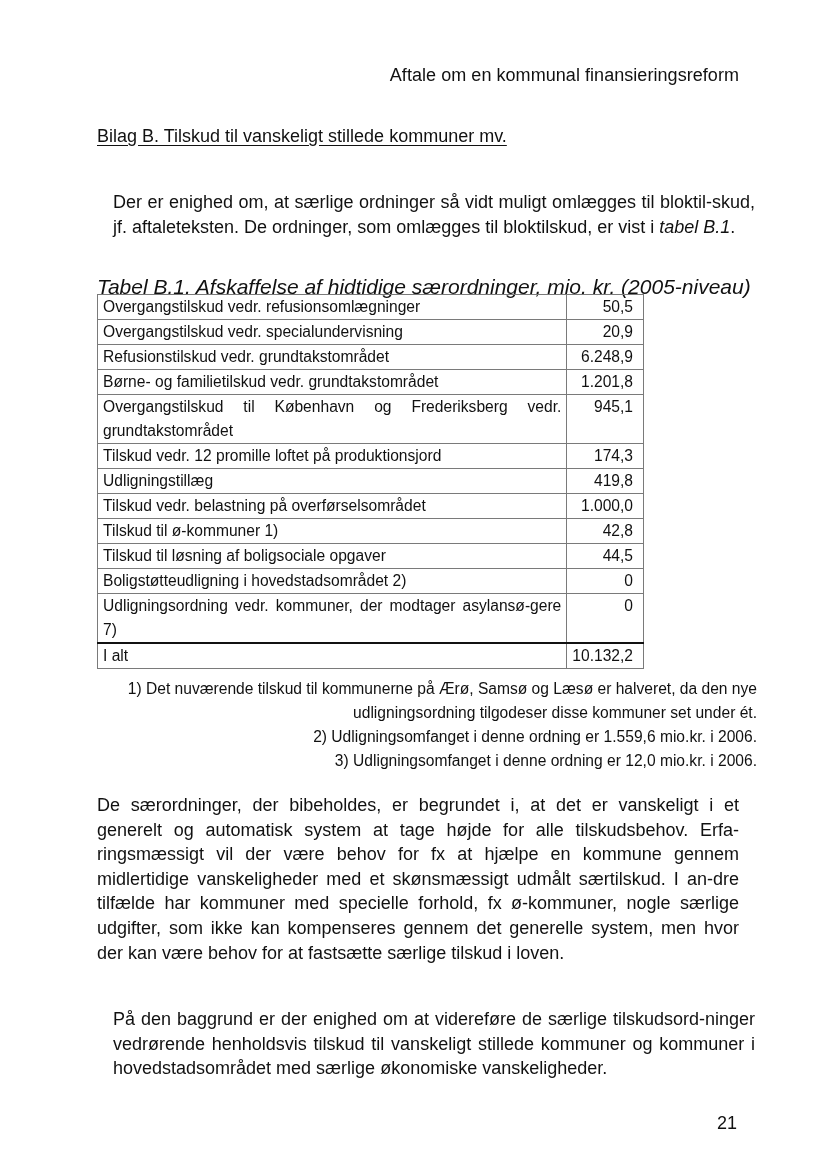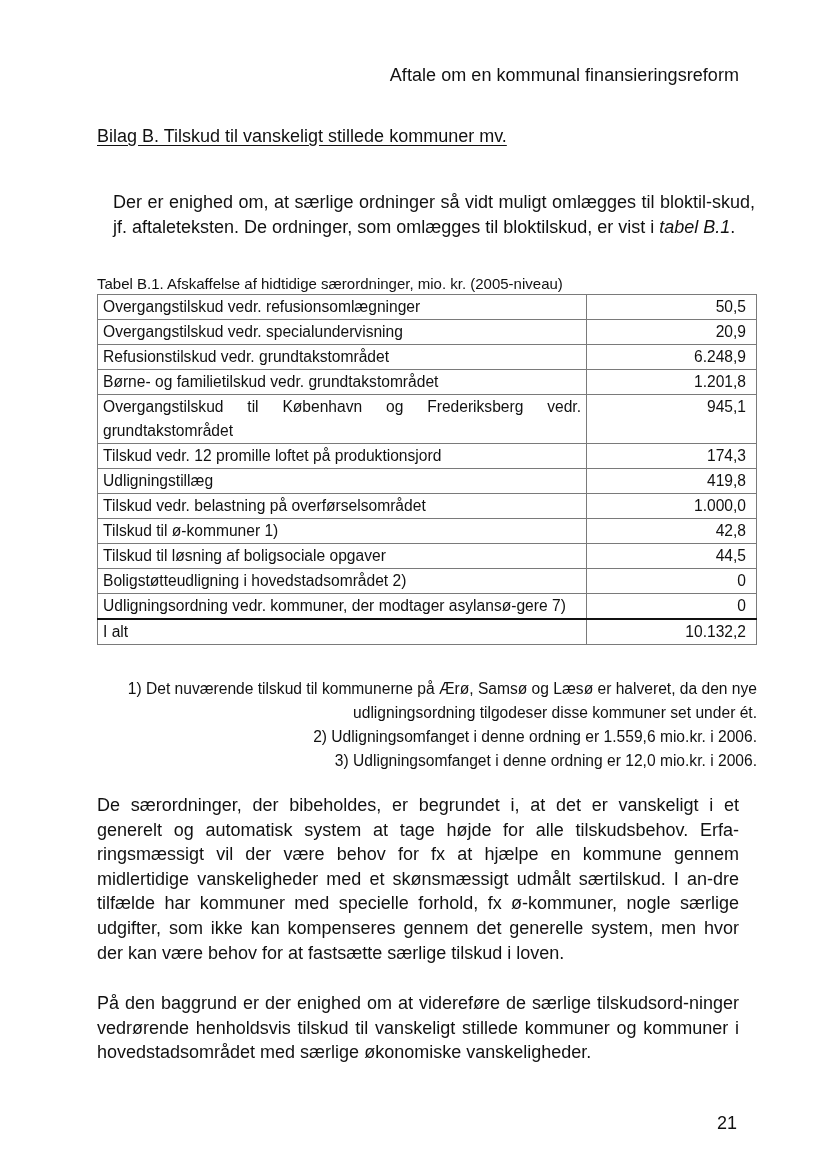--- a/index.html
+++ b/index.html
@@ -17,24 +17,24 @@
     }
     .para {
       position: absolute; left: 97px; width: 642px;
       font-size: 18px; line-height: 24.6px; text-align: justify;
       text-align-last: left;
     }
     .p1 { top: 174px; }
     .p1 i { font-style: italic; }
     .table-caption {
       position: absolute; top: 275px; left: 97px;
-      font-size: 15px; 
+      font-size: 21px; font-style: italic;
     }
     table.data-table {
-      position: absolute; top: 294px; left: 97px; width: 660px;
+      position: absolute; top: 294px; left: 97px; width: 547px;
       border-collapse: collapse; font-size: 15.6px; padding-left: 20px;
     }
     table.data-table td {
       border: 1px solid #7a7a7a; padding: 0 5px; line-height: 24px;
       vertical-align: top; height: 24px;
     }
     table.data-table td.label { width: 478px; text-align: justify; text-align-last: left; }
     table.data-table td.value { text-align: right; padding-right: 10px; }
     table.data-table tr.total td { border-top: 2px solid #111; font-weight: normal; }
     .footnotes {
@@ -117,15 +117,15 @@
 </table>
 
 <div class="footnotes">
   <div>1) Det nuværende tilskud til kommunerne på Ærø, Samsø og Læsø er halveret, da den nye udligningsordning tilgodeser disse kommuner set under ét.</div>
   <div>2) Udligningsomfanget i denne ordning er 1.559,6 mio.kr. i 2006.</div>
   <div>3) Udligningsomfanget i denne ordning er 12,0 mio.kr. i 2006.</div>
 </div>
 
 <p class="para p2" style="margin:0">De særordninger, der bibeholdes, er begrundet i, at det er vanskeligt i et generelt og automatisk system at tage højde for alle tilskudsbehov. Erfa-ringsmæssigt vil der være behov for fx at hjælpe en kommune gennem midlertidige vanskeligheder med et skønsmæssigt udmålt særtilskud. I an-dre tilfælde har kommuner med specielle forhold, fx ø-kommuner, nogle særlige udgifter, som ikke kan kompenseres gennem det generelle system, men hvor der kan være behov for at fastsætte særlige tilskud i loven.</p>
 
-<p class="para p3" style="margin:0">På den baggrund er der enighed om at videreføre de særlige tilskudsord-ninger vedrørende henholdsvis tilskud til vanskeligt stillede kommuner og kommuner i hovedstadsområdet med særlige økonomiske vanskeligheder.</p>
+<p class="para p3" style="margin:16px">På den baggrund er der enighed om at videreføre de særlige tilskudsord-ninger vedrørende henholdsvis tilskud til vanskeligt stillede kommuner og kommuner i hovedstadsområdet med særlige økonomiske vanskeligheder.</p>
 
 <div class="page-number">21</div>
 
 </body></html>

